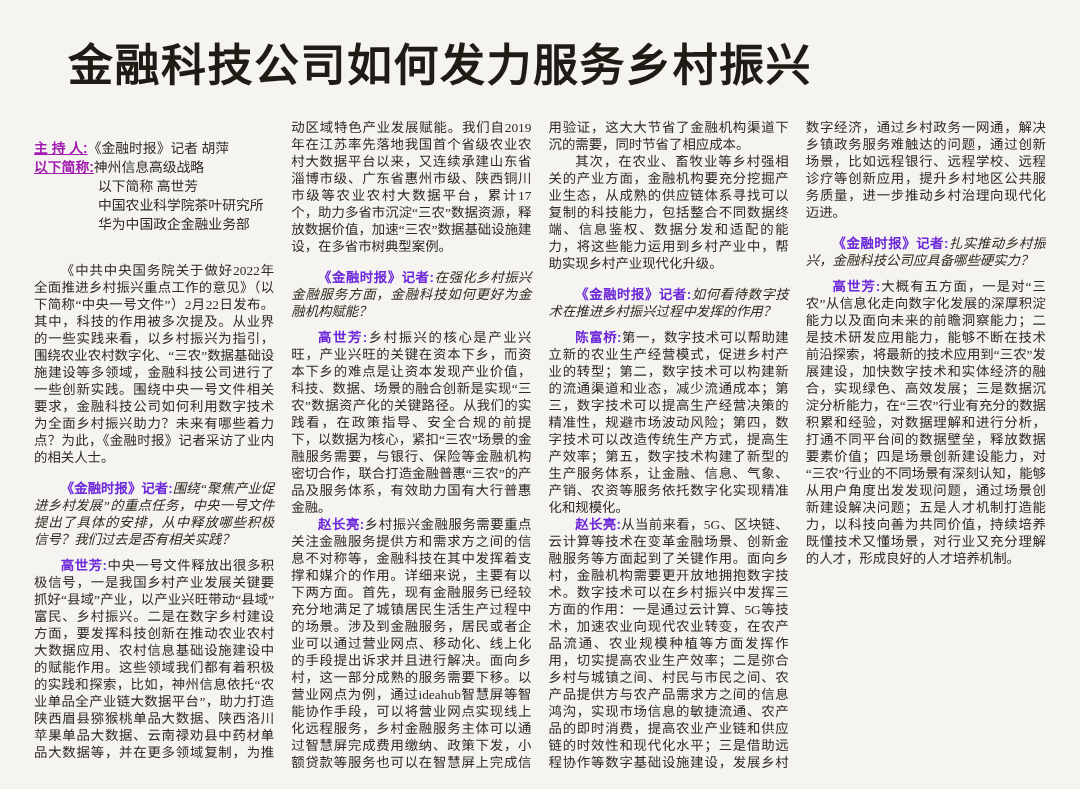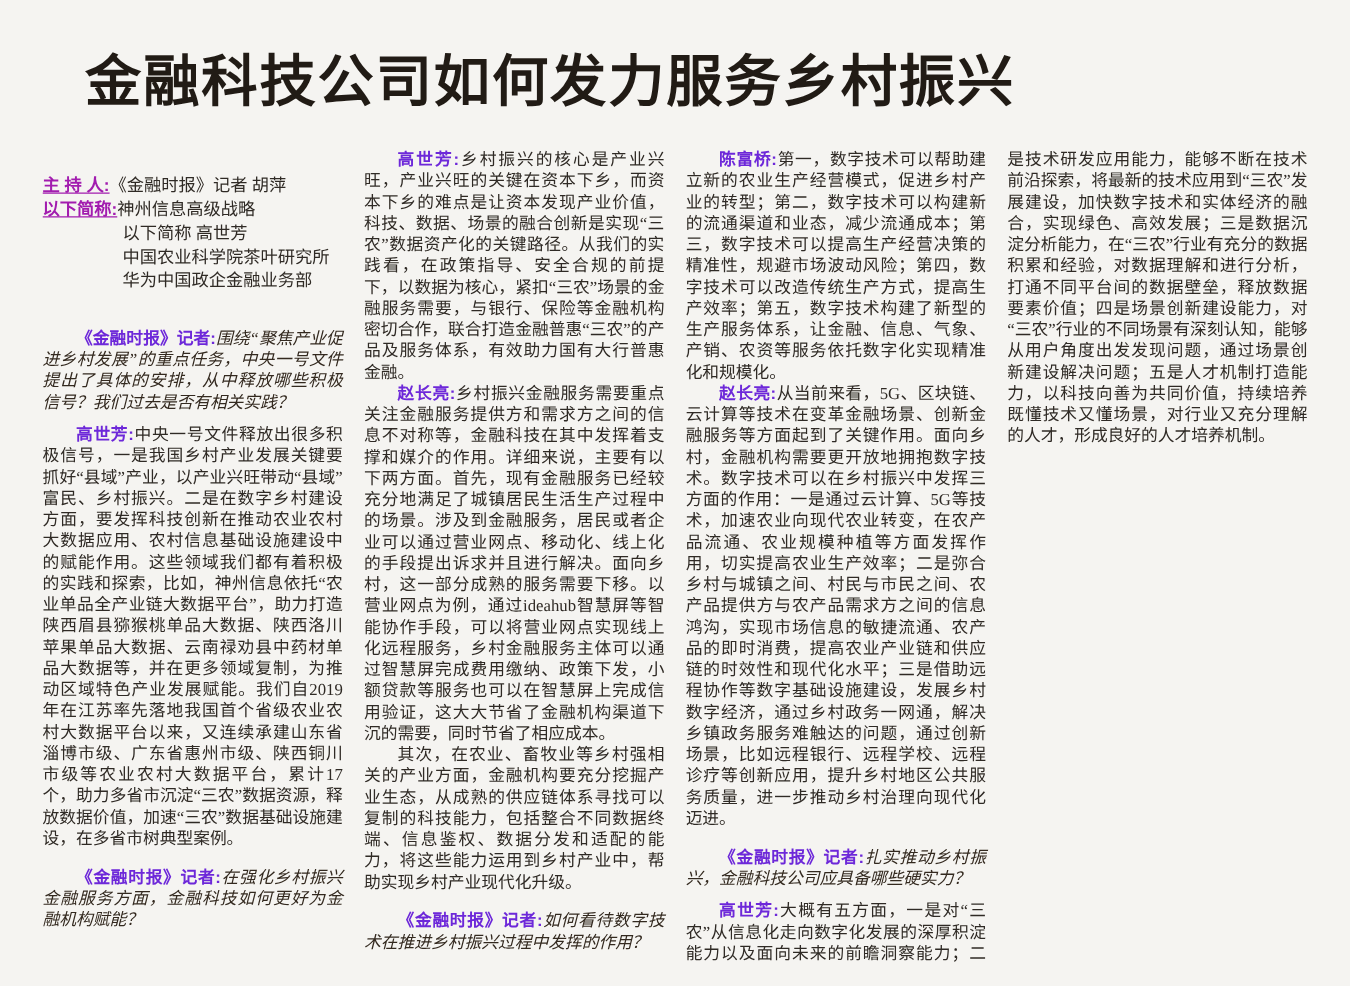--- a/index.html
+++ b/index.html
@@ -59,20 +59,21 @@
           <span>以下简称 高世芳</span>
         </div>
         <div class="ih-line indent">
           <span>中国农业科学院茶叶研究所</span>
         </div>
         <div class="ih-line indent">
           <span>华为中国政企金融业务部</span>
         </div>
       </div>
 
+  <p class="para body">《中共中央国务院关于做好2022年全面推进乡村振兴重点工作的意见》（以下简称“中央一号文件”）2月22日发布。其中，科技的作用被多次提及。从业界的一些实践来看，以乡村振兴为指引，围绕农业农村数字化、“三农”数据基础设施建设等多领域，金融科技公司进行了一些创新实践。围绕中央一号文件相关要求，金融科技公司如何利用数字技术为全面乡村振兴助力？未来有哪些着力点？为此，《金融时报》记者采访了业内的相关人士。</p>
       <p class="para question"><b class="lead">《金融时报》记者:</b>围绕“聚焦产业促进乡村发展”的重点任务，中央一号文件提出了具体的安排，从中释放哪些积极信号？我们过去是否有相关实践？</p>
       <p class="para answer"><b class="lead">高世芳:</b>中央一号文件释放出很多积极信号，一是我国乡村产业发展关键要抓好“县域”产业，以产业兴旺带动“县域”富民、乡村振兴。二是在数字乡村建设方面，要发挥科技创新在推动农业农村大数据应用、农村信息基础设施建设中的赋能作用。这些领域我们都有着积极的实践和探索，比如，神州信息依托“农业单品全产业链大数据平台”，助力打造陕西眉县猕猴桃单品大数据、陕西洛川苹果单品大数据、云南禄劝县中药材单品大数据等，并在更多领域复制，为推动区域特色产业发展赋能。我们自2019年在江苏率先落地我国首个省级农业农村大数据平台以来，又连续承建山东省淄博市级、广东省惠州市级、陕西铜川市级等农业农村大数据平台，累计17个，助力多省市沉淀“三农”数据资源，释放数据价值，加速“三农”数据基础设施建设，在多省市树典型案例。</p>
       <p class="para question"><b class="lead">《金融时报》记者:</b>在强化乡村振兴金融服务方面，金融科技如何更好为金融机构赋能？</p>
       <p class="para answer"><b class="lead">高世芳:</b>乡村振兴的核心是产业兴旺，产业兴旺的关键在资本下乡，而资本下乡的难点是让资本发现产业价值，科技、数据、场景的融合创新是实现“三农”数据资产化的关键路径。从我们的实践看，在政策指导、安全合规的前提下，以数据为核心，紧扣“三农”场景的金融服务需要，与银行、保险等金融机构密切合作，联合打造金融普惠“三农”的产品及服务体系，有效助力国有大行普惠金融。</p>
       <p class="para answer"><b class="lead">赵长亮:</b>乡村振兴金融服务需要重点关注金融服务提供方和需求方之间的信息不对称等，金融科技在其中发挥着支撑和媒介的作用。详细来说，主要有以下两方面。首先，现有金融服务已经较充分地满足了城镇居民生活生产过程中的场景。涉及到金融服务，居民或者企业可以通过营业网点、移动化、线上化的手段提出诉求并且进行解决。面向乡村，这一部分成熟的服务需要下移。以营业网点为例，通过ideahub智慧屏等智能协作手段，可以将营业网点实现线上化远程服务，乡村金融服务主体可以通过智慧屏完成费用缴纳、政策下发，小额贷款等服务也可以在智慧屏上完成信用验证，这大大节省了金融机构渠道下沉的需要，同时节省了相应成本。</p>
       <p class="para body">其次，在农业、畜牧业等乡村强相关的产业方面，金融机构要充分挖掘产业生态，从成熟的供应链体系寻找可以复制的科技能力，包括整合不同数据终端、信息鉴权、数据分发和适配的能力，将这些能力运用到乡村产业中，帮助实现乡村产业现代化升级。</p>
       <p class="para question"><b class="lead">《金融时报》记者:</b>如何看待数字技术在推进乡村振兴过程中发挥的作用？</p>
       <p class="para answer"><b class="lead">陈富桥:</b>第一，数字技术可以帮助建立新的农业生产经营模式，促进乡村产业的转型；第二，数字技术可以构建新的流通渠道和业态，减少流通成本；第三，数字技术可以提高生产经营决策的精准性，规避市场波动风险；第四，数字技术可以改造传统生产方式，提高生产效率；第五，数字技术构建了新型的生产服务体系，让金融、信息、气象、产销、农资等服务依托数字化实现精准化和规模化。</p>
       <p class="para answer"><b class="lead">赵长亮:</b>从当前来看，5G、区块链、云计算等技术在变革金融场景、创新金融服务等方面起到了关键作用。面向乡村，金融机构需要更开放地拥抱数字技术。数字技术可以在乡村振兴中发挥三方面的作用：一是通过云计算、5G等技术，加速农业向现代农业转变，在农产品流通、农业规模种植等方面发挥作用，切实提高农业生产效率；二是弥合乡村与城镇之间、村民与市民之间、农产品提供方与农产品需求方之间的信息鸿沟，实现市场信息的敏捷流通、农产品的即时消费，提高农业产业链和供应链的时效性和现代化水平；三是借助远程协作等数字基础设施建设，发展乡村数字经济，通过乡村政务一网通，解决乡镇政务服务难触达的问题，通过创新场景，比如远程银行、远程学校、远程诊疗等创新应用，提升乡村地区公共服务质量，进一步推动乡村治理向现代化迈进。</p>
       <p class="para question"><b class="lead">《金融时报》记者:</b>扎实推动乡村振兴，金融科技公司应具备哪些硬实力？</p>

